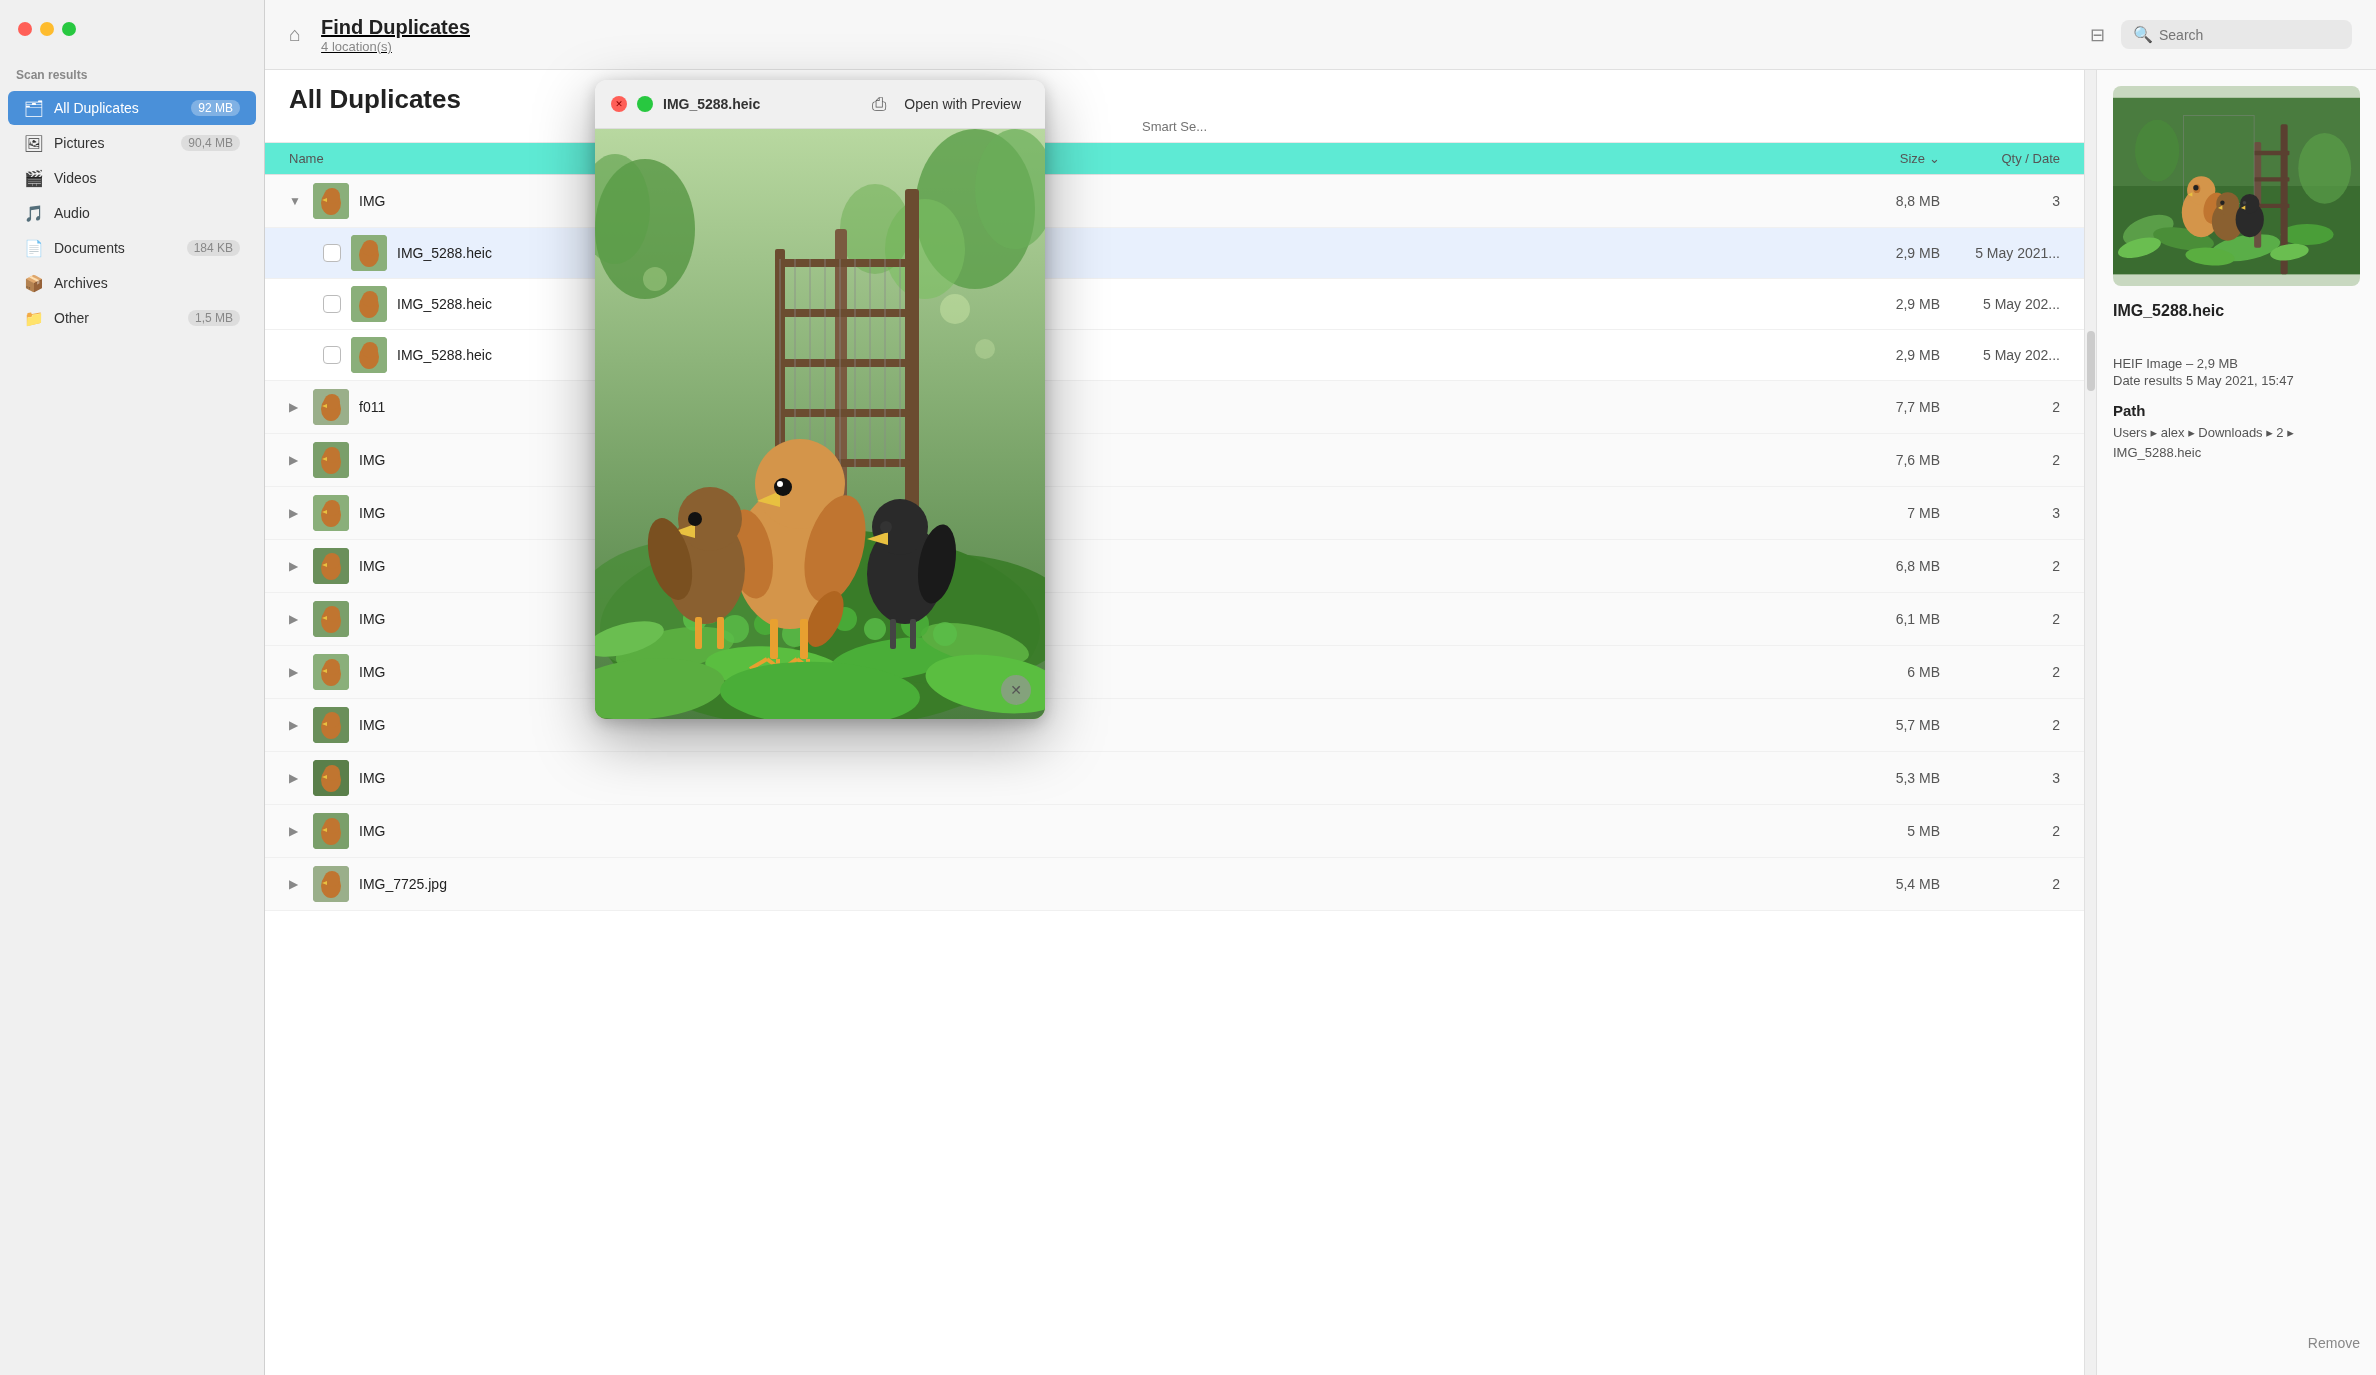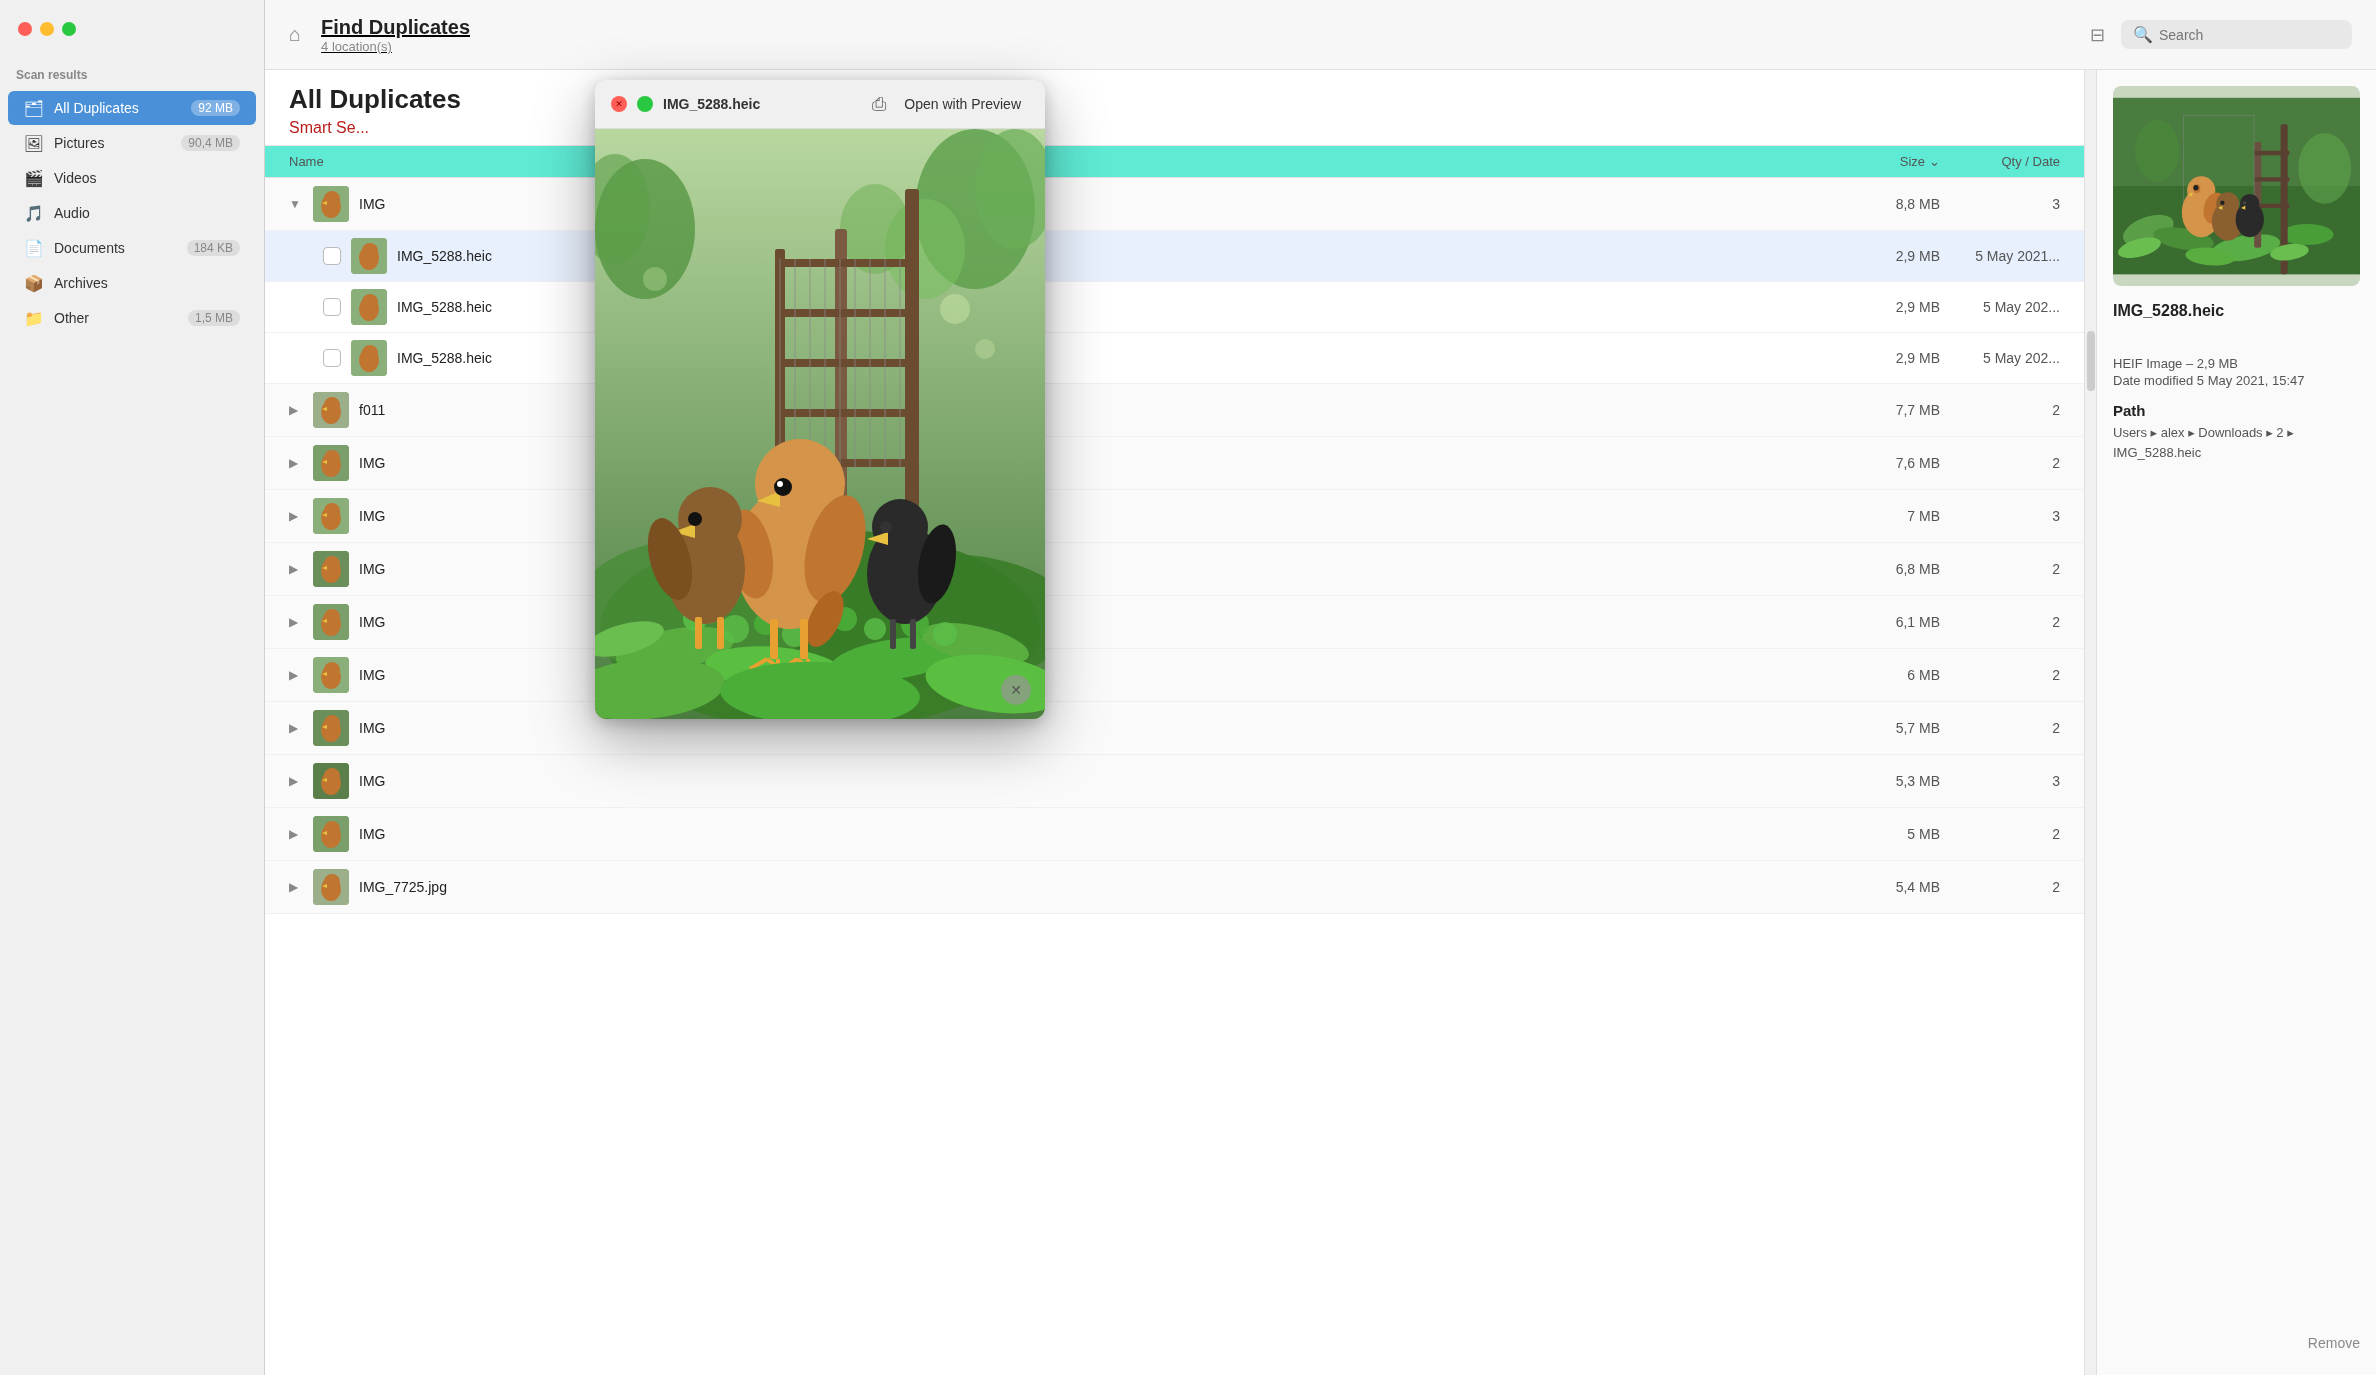--- a/index.html
+++ b/index.html
@@ -182,22 +182,23 @@
     .file-panel-title {
       font-size: 26px;
       font-weight: 700;
       color: #222;
       margin-bottom: 4px;
     }
     .smart-select-bar {
       display: flex;
       align-items: center;
       gap: 8px;
-      font-size: 16px;
-      color: #b91c1c;
+      font-size: 13px;
+      color: #737373;
+      justify-content: center;
     }
 
     
     .table-header {
       display: flex;
       align-items: center;
       padding: 8px 24px;
       border-bottom: 1px solid #e0e0e0;
       background: #5eead4;
       font-size: 13px;
@@ -791,21 +792,21 @@
           <ellipse cx="200" cy="175" rx="22" ry="9" fill="#6abe50" transform="rotate(-8 200 175)"></ellipse>
 
           <ellipse cx="240" cy="80" rx="30" ry="40" fill="#5a9e48" opacity="0.7"></ellipse>
           <ellipse cx="50" cy="60" rx="25" ry="35" fill="#4a8e38" opacity="0.6"></ellipse>
         </svg>
       </div>
 
       <div class="detail-filename">IMG_5288.heic</div>
       <div class="detail-type">HEIF Image – 2,9 MB</div>
       <div class="detail-date">
-        <span>Date modified</span>
+        <span>Date results</span>
         <span> </span>
         <span>5 May 2021, 15:47</span>
       </div>
       <div class="detail-path-label">Path</div>
       <div class="detail-path-value">Users ▸ alex ▸ Downloads ▸ 2 ▸ IMG_5288.heic</div>
 
       <button class="remove-btn">Remove</button>
     </div>
   </div>
 

